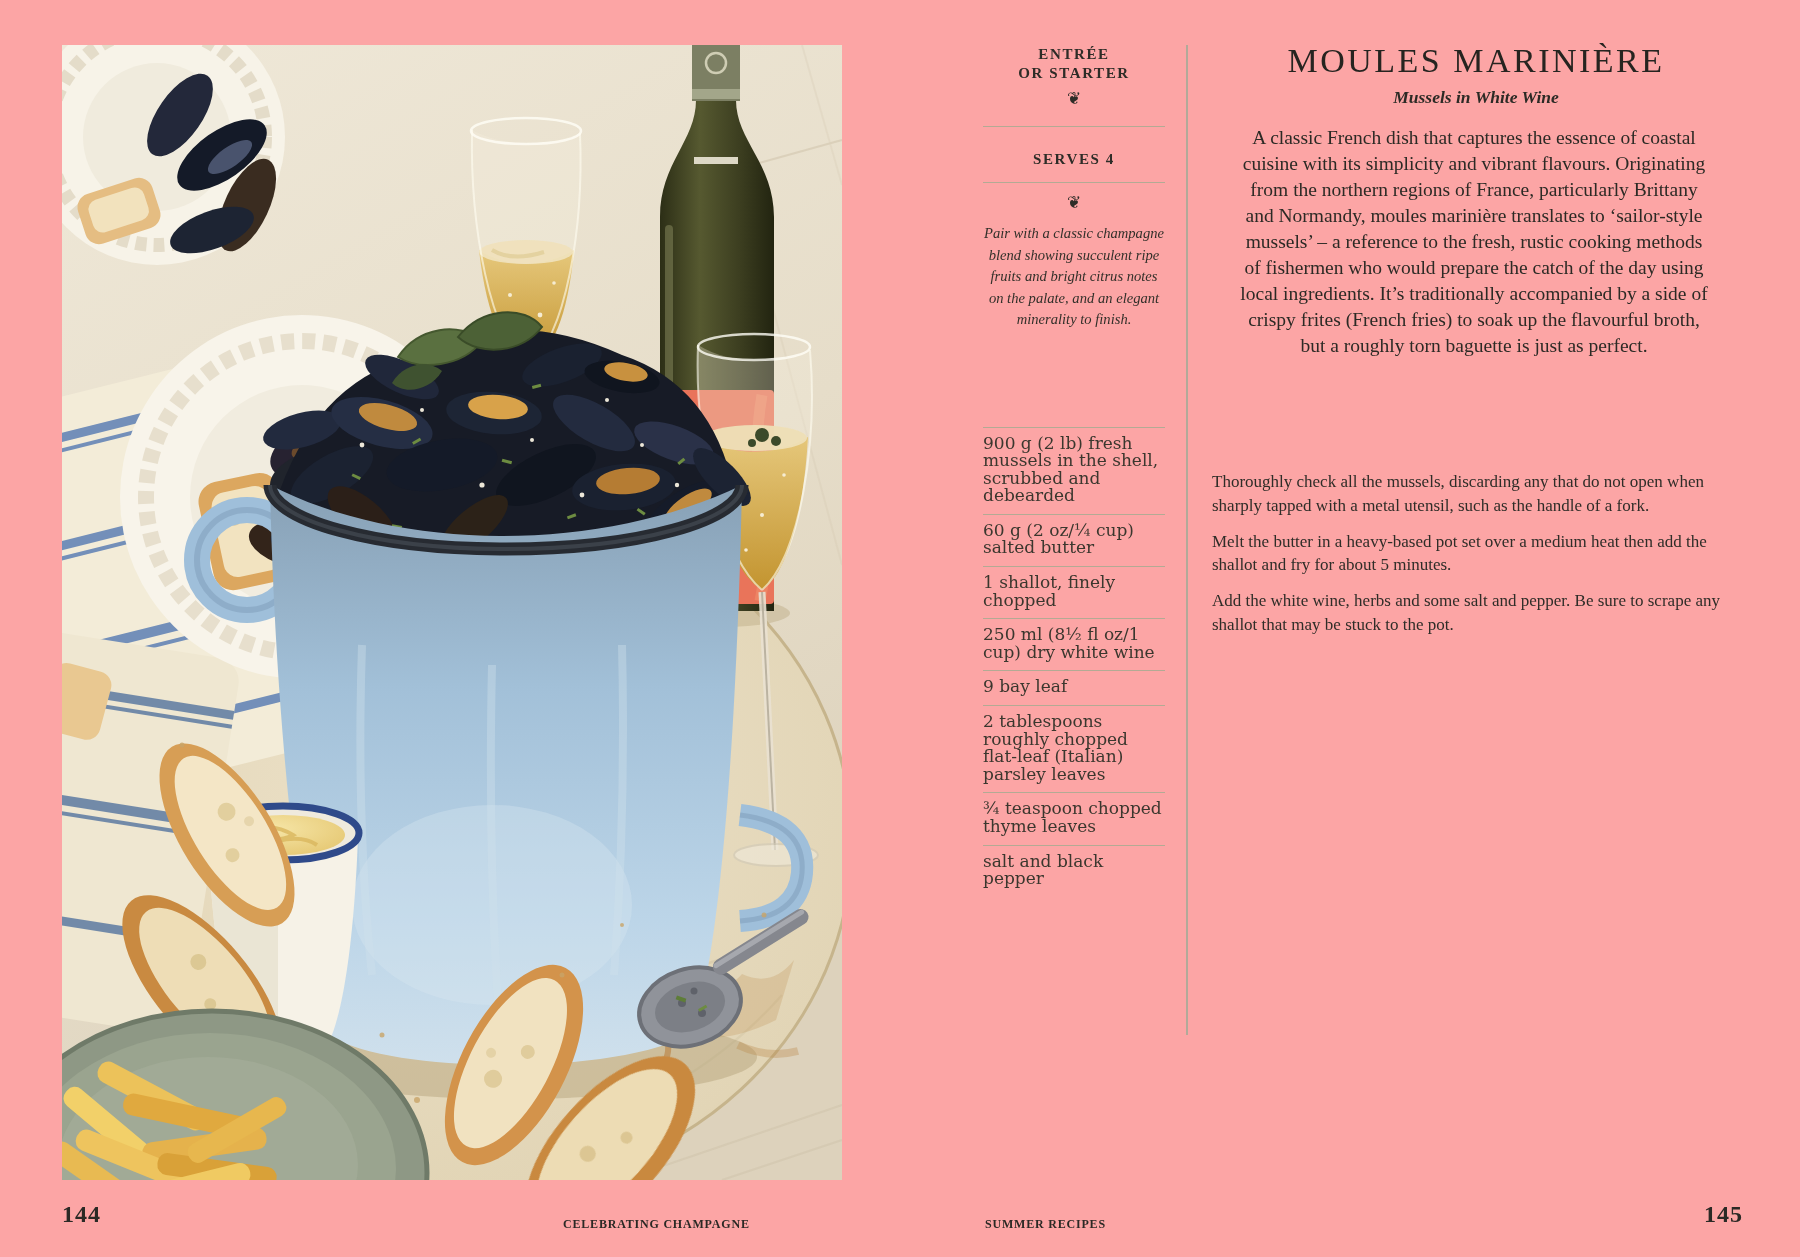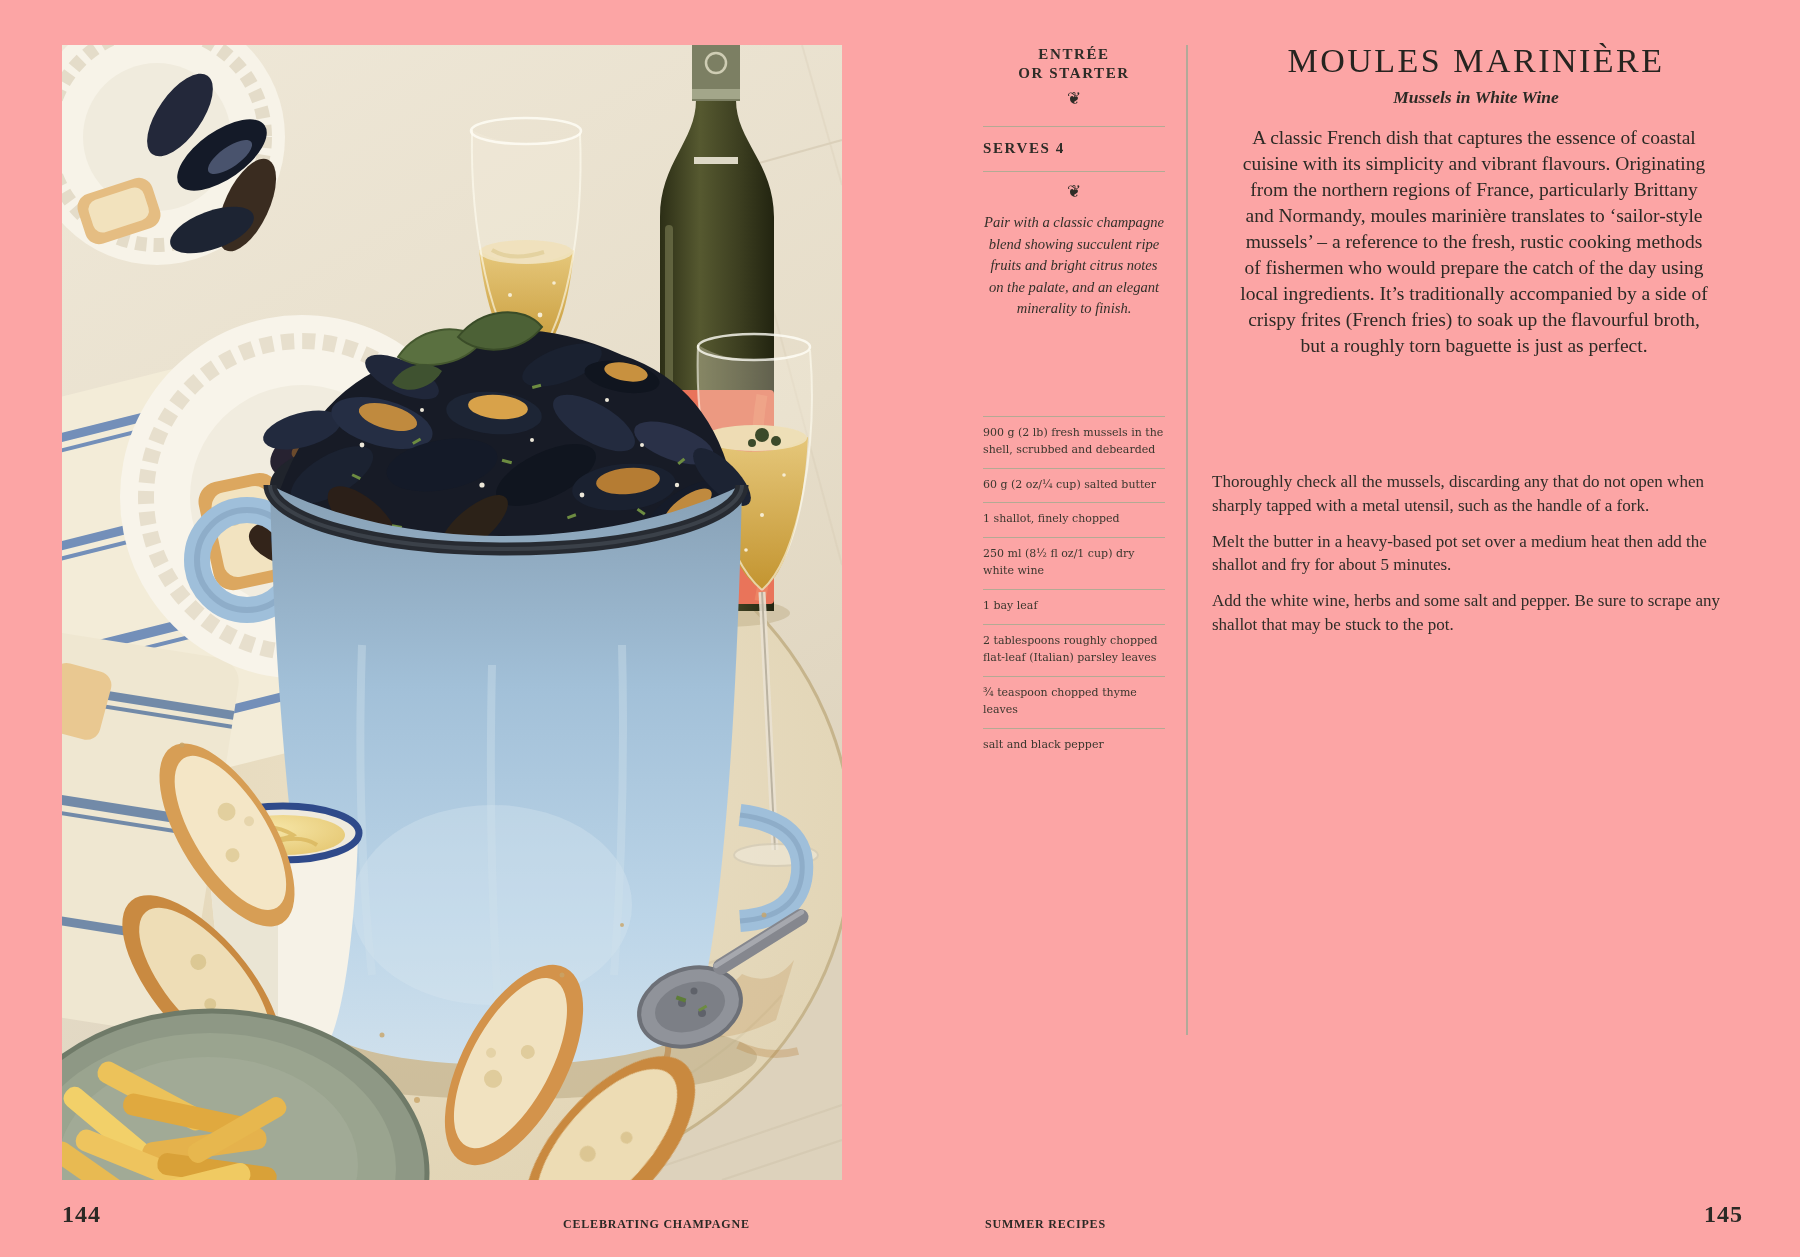--- a/index.html
+++ b/index.html
@@ -9,24 +9,24 @@
 
   
   .photo { position:absolute; left:62px; top:45px; width:780px; height:1135px; overflow:hidden; background:#e9e1d1; }
   .photo svg { display:block; width:100%; height:100%; }
 
   
   .sidebar { position:absolute; left:983px; top:45px; width:182px; }
   .cat-head { text-align:center; font-weight:bold; font-size:15px; letter-spacing:1.6px; line-height:19px; color:#2e2c27; }
   .ornament { display:block; text-align:center; font-size:17px; line-height:20px; margin-top:6px; color:#2e2c27; }
   .srule { border:none; border-top:1px solid #b3aa94; margin-top:17px; }
-  .serves { font-weight:bold; font-size:15px; letter-spacing:1.6px; margin-top:13px; color:#2e2c27; }
+  .serves { text-align:center; font-weight:bold; font-size:15px; letter-spacing:1.6px; margin-top:24px; color:#2e2c27; }
   .pairing { margin-top:10px; font-style:italic; font-size:14.6px; line-height:21.5px; text-align:center; color:#33302a; }
   .ingredients { list-style:none; margin-top:96px; }
-  .ingredients li { border-top:1px solid #b3aa94; padding:7px 0 9px; font-family:"DejaVu Serif", serif; font-size:11px; line-height:17.6px; color:#3b372e; }
+  .ingredients li { border-top:1px solid #b3aa94; padding:7px 0 9px; font-family:"DejaVu Serif", serif; font-size:17px; line-height:17.6px; color:#3b372e; }
 
   
   .divider { position:absolute; left:1186px; top:45px; width:2px; height:990px; background:#b2a999; }
 
   
   .recipe-head { position:absolute; left:1212px; top:42px; width:528px; text-align:center; }
   .title { font-size:34px; letter-spacing:2.5px; font-weight:normal; color:#262420; }
   .subtitle { margin-top:7px; font-style:italic; font-weight:bold; font-size:17.5px; color:#2c2a25; }
   .intro { position:absolute; left:1240px; top:125px; width:468px; text-align:center; font-size:19.5px; line-height:26px; color:#2c2a25; }
   .method { position:absolute; left:1212px; top:470px; width:528px; }
@@ -389,21 +389,21 @@
     <hr class="srule">
     <div class="serves">SERVES 4</div>
     <hr class="srule" style="margin-top:14px">
     <span class="ornament" style="margin-top:10px">❦</span>
     <p class="pairing">Pair with a classic champagne blend showing succulent ripe fruits and bright citrus notes on the palate, and an elegant minerality to finish.</p>
     <ul class="ingredients">
       <li>900 g (2 lb) fresh mussels in the shell, scrubbed and debearded</li>
       <li>60 g (2 oz/¼ cup) salted butter</li>
       <li>1 shallot, finely chopped</li>
       <li>250 ml (8½ fl oz/1 cup) dry white wine</li>
-      <li>1 bay leaf</li>
+      <li>9 bay leaf</li>
       <li>2 tablespoons roughly chopped flat-leaf (Italian) parsley leaves</li>
       <li>¾ teaspoon chopped thyme leaves</li>
       <li>salt and black pepper</li>
     </ul>
   </div>
 
   <div class="divider"></div>
 
   <div class="recipe-head">
     <h1 class="title">MOULES MARINIÈRE</h1>

